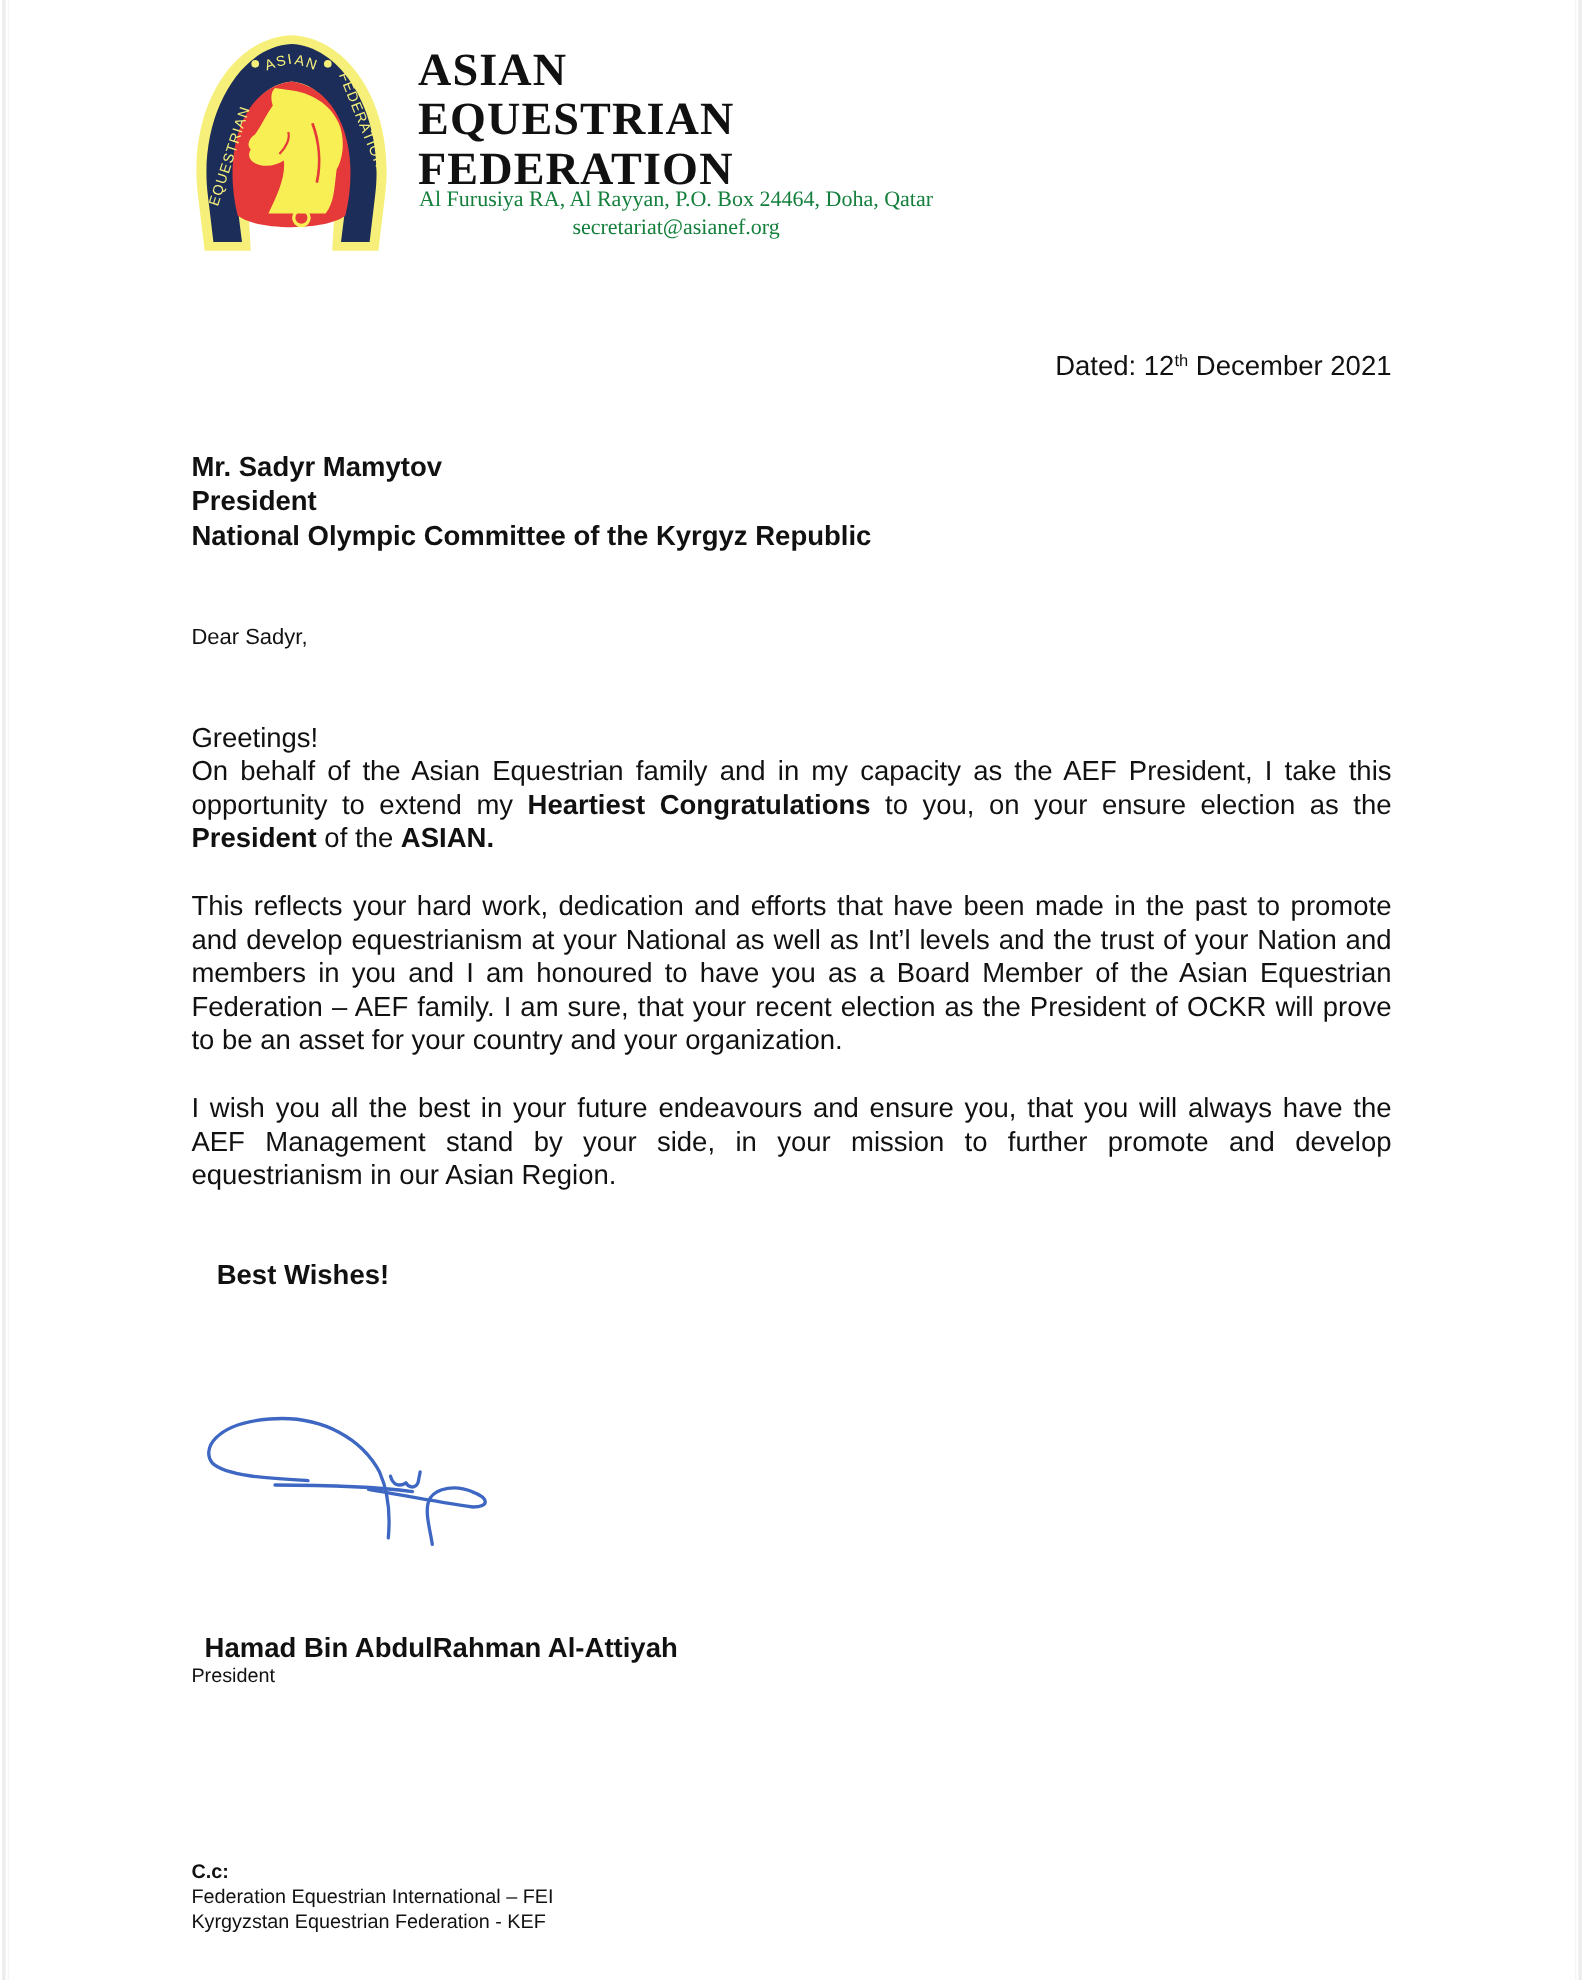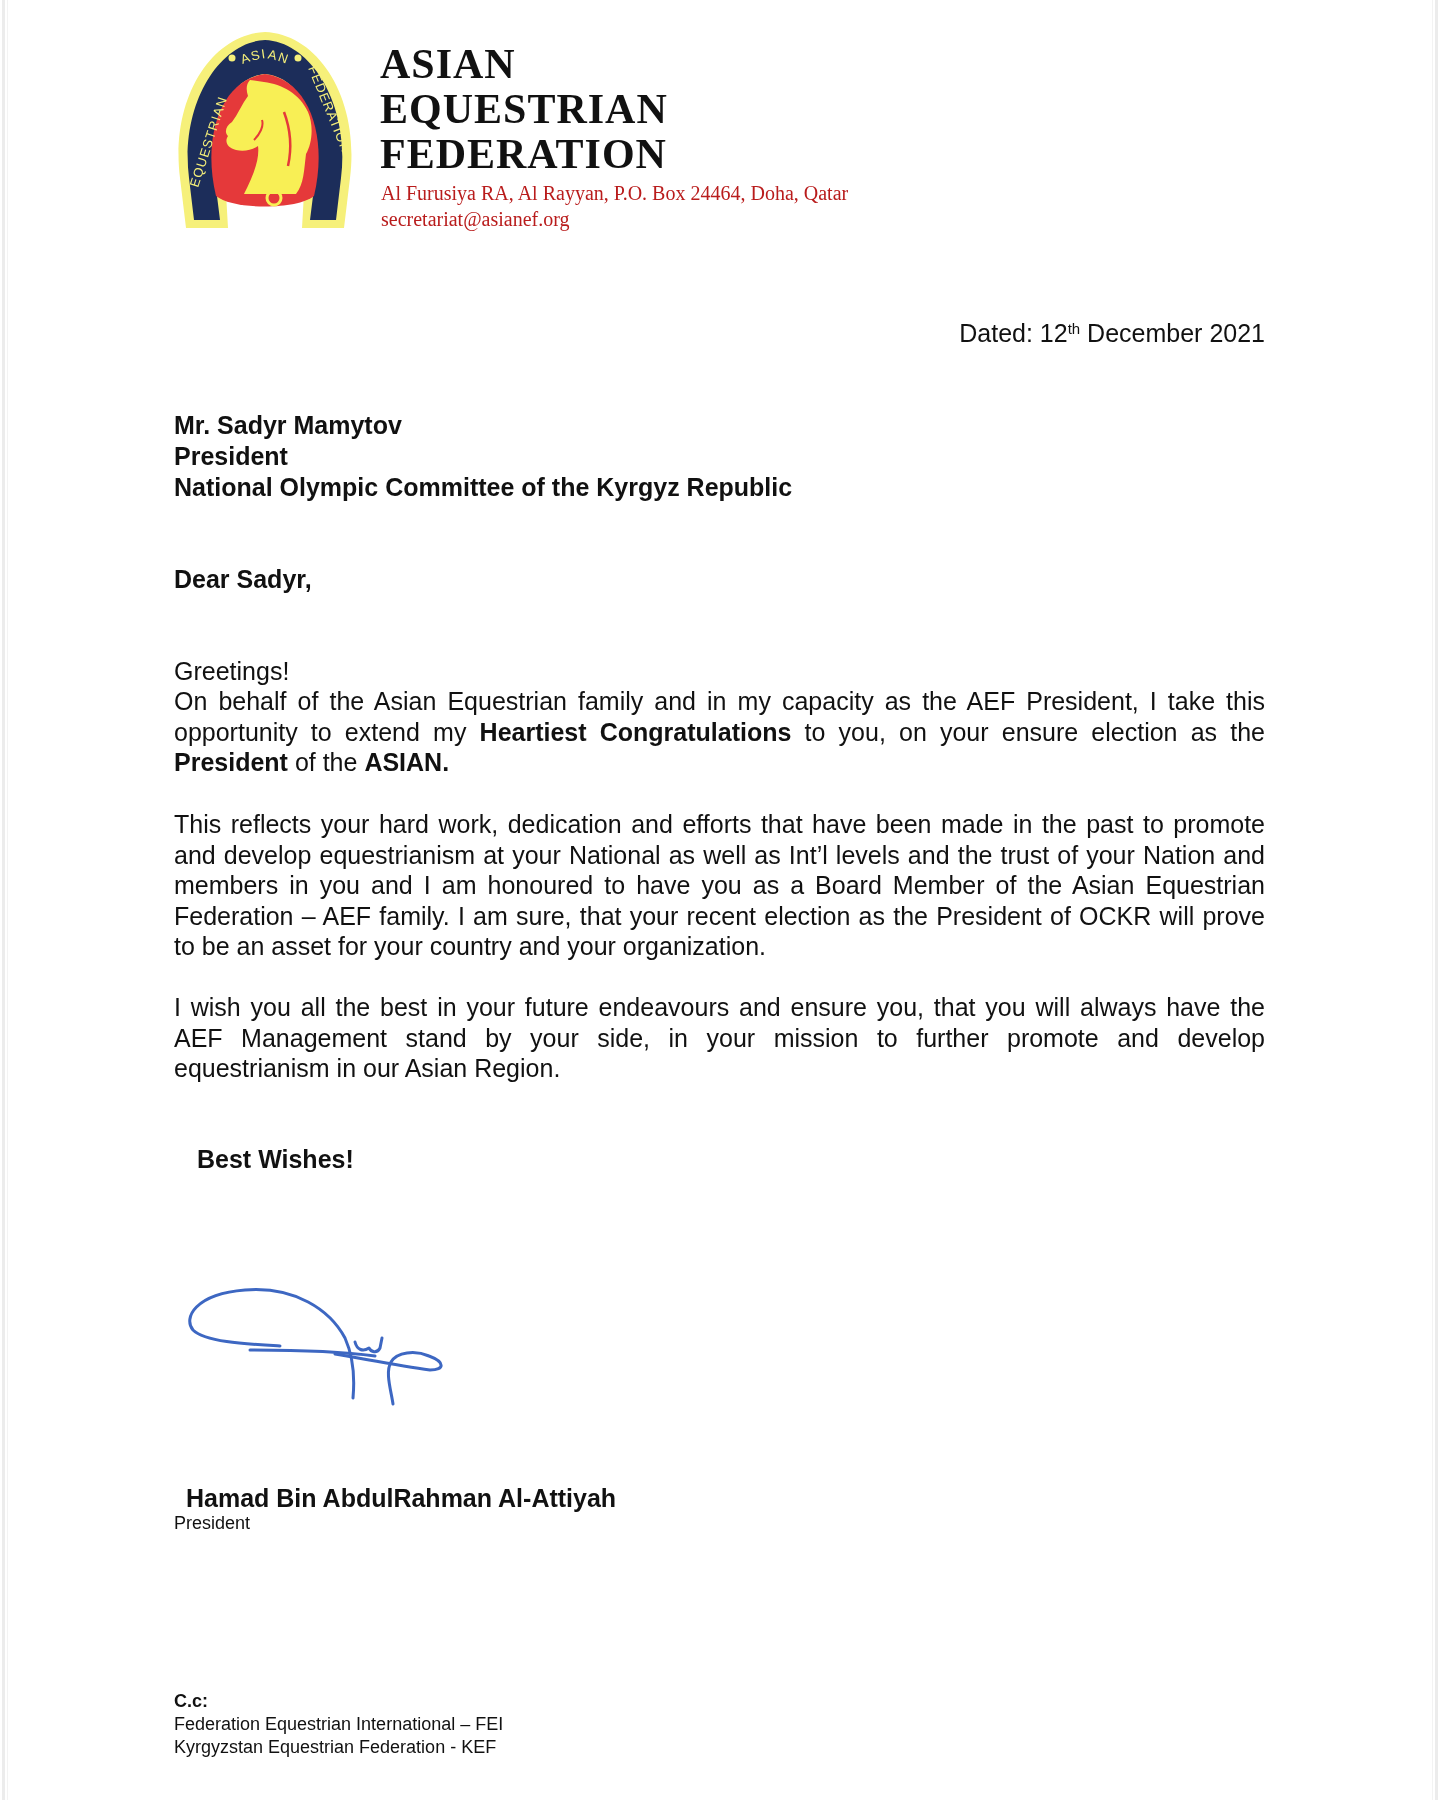--- a/index.html
+++ b/index.html
@@ -13,34 +13,35 @@
   .edge-r2 { position:absolute; right:7px; top:0; width:1px; height:1800px; background:#f3f3f3; }
 
   .logo { position:absolute; left:172px; top:28px; width:186px; height:215px; }
   .org-title {
     position:absolute; left:380px; top:42px;
     font-family:"Liberation Serif", serif; font-weight:bold; font-size:42px;
     line-height:45px; color:#111; letter-spacing:1px;
   }
   .org-title div { white-space:nowrap; }
   .org-addr {
-    position:absolute; left:381px; top:180px;
-    font-family:"Liberation Serif", serif; font-size:20px; line-height:26px; color:#b91c1c;
+    position:absolute; left:381px; top:168px;
+    font-family:"Liberation Serif", serif; font-size:20px; line-height:26px; color:#15803d;
     white-space:nowrap;
+    text-align:center;
   }
 
   .dated {
     position:absolute; right:175px; top:318px; font-size:25px; line-height:30px; white-space:nowrap;
   }
   .dated sup { font-size:15px; vertical-align:top; position:relative; top:-4px; }
 
   .col { position:absolute; left:174px; width:1091px; }
   .bold { font-weight:bold;margin-top:22px; }
   .recipient { top:410px; font-size:25px; line-height:31px; font-weight:bold; }
-  .salutation { top:564px; font-size:25px; line-height:30px; font-weight:bold; }
+  .salutation { top:564px; font-size:20px; line-height:30px; font-weight:normal; }
   .greeting { top:656px; font-size:25px; line-height:30px; }
   .para { font-size:25px; line-height:30.5px; text-align:justify; text-align-last:left; }
   .p1 { top:686px; }
   .p2 { top:809px; }
   .p3 { top:992px; }
   .closing { top:1144px; font-size:25px; line-height:30px; font-weight:bold;margin-left:23px; }
 
   .signature { position:absolute; left:185px; top:1280px; width:275px; height:130px; }
   .signer-name { top:1483px; font-size:25px; line-height:30px; font-weight:bold;margin-left:12px; }
   .signer-title { top:1512px; font-size:18px; line-height:22px; }

